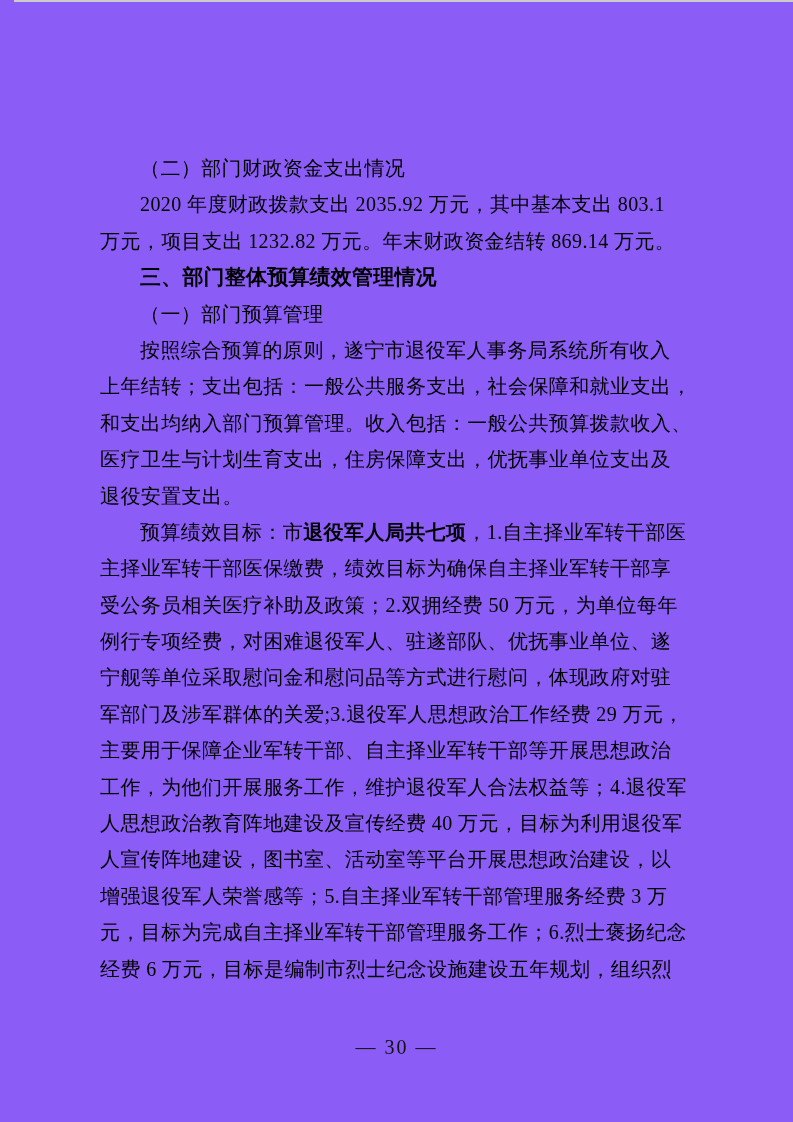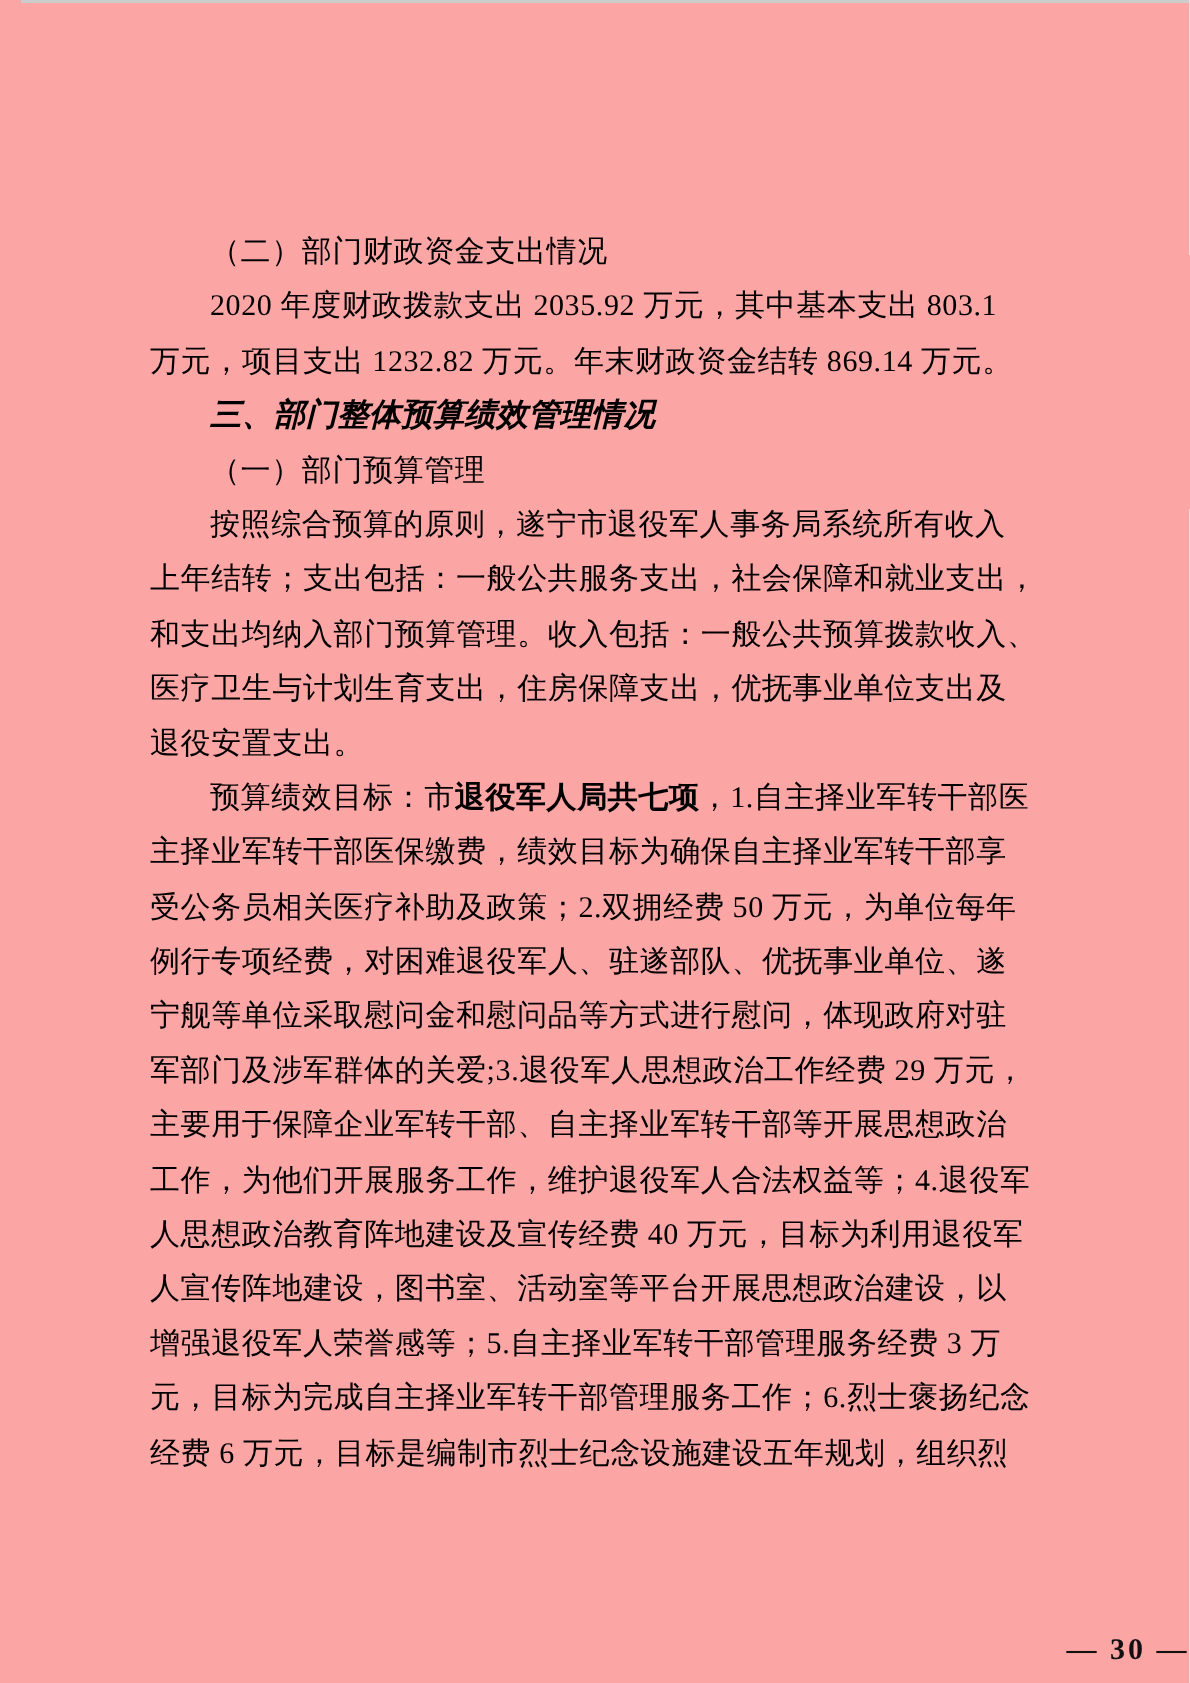--- a/index.html
+++ b/index.html
@@ -4,21 +4,21 @@
 <style>
   html, body {
     margin: 0;
     padding: 0;
     background: #ffffff;
   }
   .page {
     position: relative;
     width: 793px;
     height: 1122px;
-    background: #fca5a5;
+    background: #8b5cf6;
     color: #000000;
     font-family: "Liberation Serif", serif;
     overflow: hidden;
   }
   .top-edge {
     position: absolute;
     top: 0;
     left: 14px;
     right: 0;
     height: 2px;
@@ -39,35 +39,33 @@
     overflow: hidden;
   }
   .line.indent {
     padding-left: 40px;
   }
   .line.heading {
     font-family: "Liberation Sans", sans-serif;
     font-weight: 700;
     font-size: 21px;
     letter-spacing: 0.2px;
-    font-style: italic;
   }
   .seg-bold {
     font-weight: 700;
   }
   .footer {
     position: absolute;
     left: 0;
     right: 0;
-    top: 1089px;
-    text-align: right;
+    top: 1036px;
+    text-align: center;
     font-size: 20px;
     letter-spacing: 2px;
     color: #111111;
-    font-weight: bold;
   }
 </style>
 </head>
 <body>
 
 <div class="page">
   <div class="top-edge"></div>
   <main class="content" id="content">
       <div class="line indent"><span>（二）部门财政资金支出情况</span></div>
       <div class="line indent"><span>2020 年度财政拨款支出 2035.92 万元，其中基本支出 803.1</span></div>

